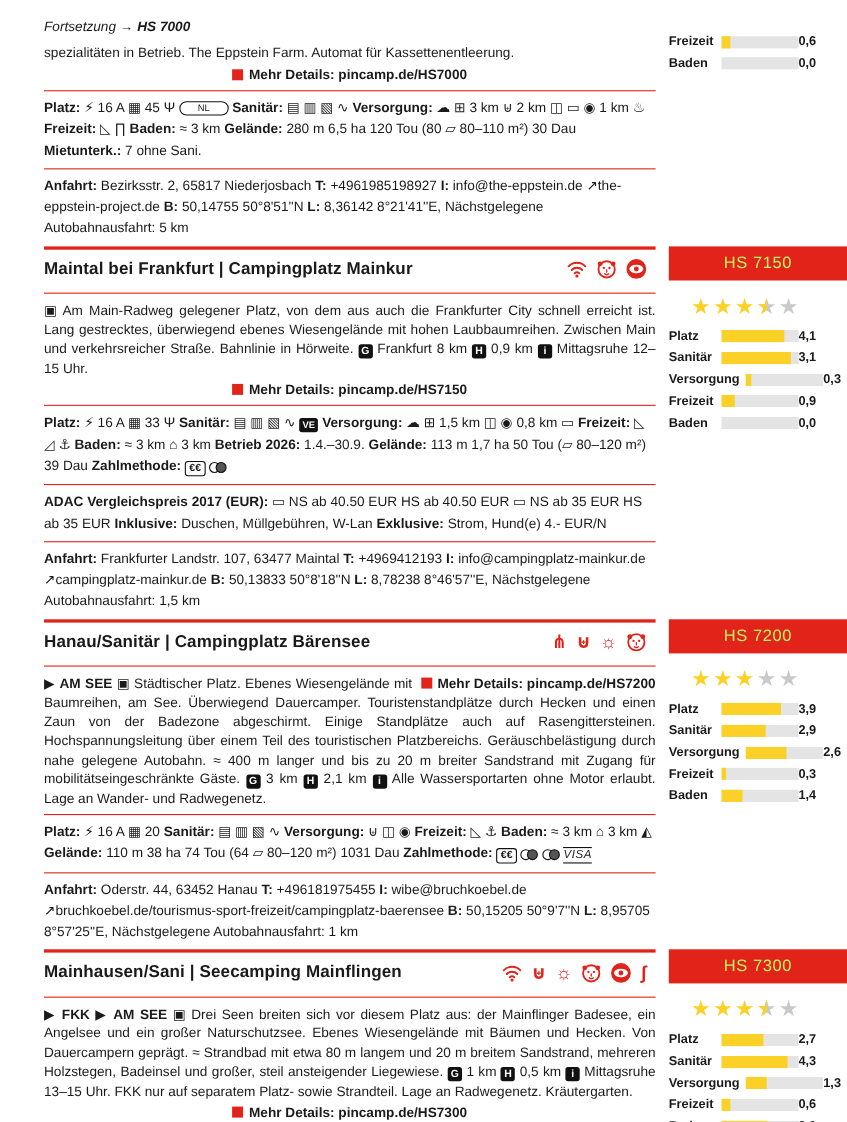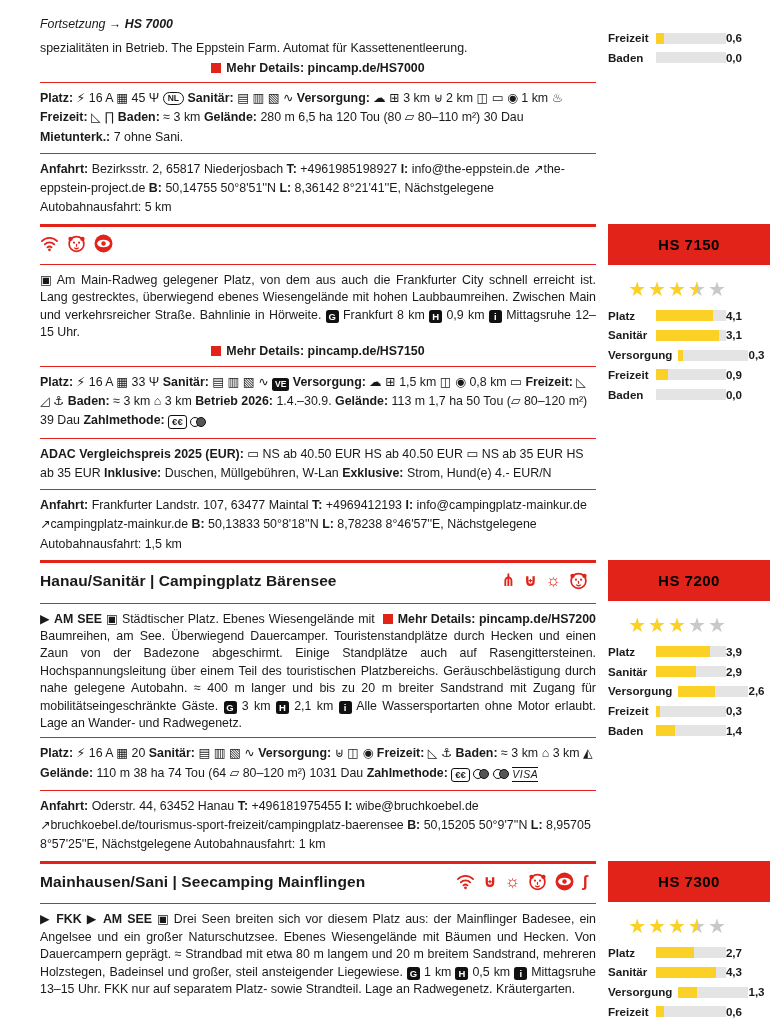--- a/index.html
+++ b/index.html
@@ -22,41 +22,41 @@
   .feat{margin:6px 0;line-height:1.55}
   .more{text-align:center;font-weight:700;margin:2px 0 5px}
   .more.fr{float:right;margin:0 0 0 8px}
   .redsq{display:inline-block;width:10px;height:10px;background:var(--red);margin-right:5px;vertical-align:-1px}
   .hband{border-top:3px solid var(--red);padding:7px 0 6px;display:flex;align-items:center;justify-content:space-between}
   .hband h2{font-size:15.5px;margin:0;font-weight:700;letter-spacing:.1px}
   .hicons{display:flex;gap:8px;align-items:center;margin-right:8px}
   .hicon{display:inline-flex;align-items:center}
   .hicon svg{width:19px;height:19px;display:block}
   .hg{color:var(--red);font-size:17px;font-weight:700;font-style:normal;line-height:1}
-  .badge{background:var(--red);color:#000000;font-weight:700;font-size:15px;height:41px;
+  .badge{background:var(--red);color:#bef264;font-weight:400;font-size:15px;height:31px;
          display:flex;align-items:center;justify-content:center;letter-spacing:.5px}
   .stars{display:flex;justify-content:center;gap:2px;margin:14px 0 9px;padding-right:24px}
   .star{position:relative;color:var(--staroff);font-size:20px;line-height:1}
   .star.full{color:var(--yellow)}
   .star .hf{position:absolute;left:0;top:0;width:52%;overflow:hidden;color:var(--yellow)}
   .rrow{display:flex;align-items:center;margin:3.5px 0;font-size:11.6px;font-weight:700}
   .rlabel{width:66px;text-align:left;margin-right:6px;white-space:nowrap}
   .rbar{width:70px;height:11px;background:var(--barbg);position:relative;flex:none}
   .rfill{position:absolute;left:0;top:0;bottom:0;background:var(--yellow)}
   .rval{flex:1;text-align:right;padding-right:28px}
   .mini{margin-top:14px}
   
   .ic{font-style:normal;white-space:nowrap}
   .ic-g{font-size:12.5px}
   .ic-sq{display:inline-block;min-width:13px;height:13px;background:#111;color:#fff;font-size:9.5px;
          font-weight:700;line-height:13px;text-align:center;border-radius:2.5px;vertical-align:-1px;padding:0 1px}
   .ic-box{display:inline-block;height:13px;background:#111;color:#fff;font-size:8.5px;font-weight:700;
           line-height:13px;text-align:left;border-radius:2.5px;vertical-align:-1px;padding:0 3px}
-  .ic-ov{display:inline-block;border:1.3px solid #111;border-radius:9px;padding:0 4px;font-size:8.5px;
-         font-weight:700;line-height:11px;vertical-align:1px}
+  .ic-ov{display:inline-block;border:1.3px solid #111;border-radius:9px;padding:0 16px;font-size:8.5px;
+         font-weight:400;line-height:11px;vertical-align:1px}
   .pay{display:inline-block;vertical-align:-1px}
   .pay-cash{border:1.2px solid #111;border-radius:3px;font-size:9.5px;font-weight:700;padding:0 3px;line-height:12px}
   .pay-mc .cc,.pay-maestro .cc{display:inline-block;width:10px;height:10px;border-radius:50%;border:1.2px solid #111;vertical-align:middle}
   .pay-mc .c2,.pay-maestro .c2{margin-left:-4px;background:#555}
   .pay-visa{font-style:italic;font-weight:400;font-size:10.5px;border-top:1.5px solid #111;border-bottom:1.5px solid #111;line-height:13px;letter-spacing:.5px}
   b{font-weight:700}
 </style>
 </head>
 <body>
 
@@ -91,20 +91,21 @@
             </span>
             <span class="rval">0,0</span>
           </div>
         </div>
     </aside>
   </section>
 
   <section class="grid">
     <div class="lcol">
       <div class="hband">
+        <h2>Maintal bei Frankfurt | Campingplatz Mainkur</h2>
         <span class="hicons">
             <span class="hicon">
               <svg viewBox="0 0 20 17">
                 <g fill="none" stroke="#e2231a" stroke-width="1.8" stroke-linecap="round">
                   <path d="M2 6 A 11 11 0 0 1 18 6"></path>
                   <path d="M5 9.5 A 7 7 0 0 1 15 9.5"></path>
                   <path d="M7.8 12.6 A 3.4 3.4 0 0 1 12.2 12.6"></path>
                 </g>
                 <circle cx="10" cy="15.2" r="1.5" fill="#e2231a"></circle>
               </svg>
@@ -127,21 +128,21 @@
               </svg>
             </span>
           </span>
       </div>
       <hr class="rule">
       <p class="body-text"><span class="ic ic-g">▣</span> <span>Am Main-Radweg gelegener Platz, von dem aus auch die Frankfurter City schnell erreicht ist. Lang gestrecktes, überwiegend ebenes Wiesengelände mit hohen Laubbaumreihen. Zwischen Main und verkehrsreicher Straße. Bahnlinie in Hörweite.</span> <span class="ic ic-sq">G</span> <span>Frankfurt 8 km</span> <span class="ic ic-sq">H</span> <span>0,9 km</span> <span class="ic ic-sq">i</span> <span>Mittagsruhe 12–15 Uhr.</span> </p>
       <p class="more"><span class="redsq"></span><span>Mehr Details: pincamp.de/HS7150</span></p>
       <hr class="rule">
       <p class="feat"><b>Platz:</b> <span class="ic ic-g">⚡</span> <span>16 A</span> <span class="ic ic-g">▦</span> <span>33</span> <span class="ic ic-g">Ψ</span> <b>Sanitär:</b> <span class="ic ic-g">▤</span> <span class="ic ic-g">▥</span> <span class="ic ic-g">▧</span> <span class="ic ic-g">∿</span> <span class="ic ic-box">VE</span> <b>Versorgung:</b> <span class="ic ic-g">☁</span> <span class="ic ic-g">⊞</span> <span>1,5 km</span> <span class="ic ic-g">◫</span> <span class="ic ic-g">◉</span> <span>0,8 km</span> <span class="ic ic-g">▭</span> <b>Freizeit:</b> <span class="ic ic-g">◺</span> <span class="ic ic-g">◿</span> <span class="ic ic-g">⚓</span> <b>Baden:</b> <span class="ic ic-g">≈</span> <span>3 km</span> <span class="ic ic-g">⌂</span> <span>3 km</span> <b>Betrieb 2026:</b> <span>1.4.–30.9.</span> <b>Gelände:</b> <span>113 m  1,7 ha  50 Tou  (▱ 80–120 m²)  39 Dau</span> <b>Zahlmethode:</b> <span class="ic pay pay-cash">€€</span> <span class="ic pay pay-mc"><i class="cc c1"></i><i class="cc c2"></i></span> </p>
       <hr class="rule">
-      <p class="feat"><b>ADAC Vergleichspreis 2025 (EUR):</b> <span class="ic ic-g">▭</span> <span>NS ab 40.50 EUR HS ab 40.50 EUR</span> <span class="ic ic-g">▭</span> <span>NS ab 35 EUR HS ab 35 EUR</span> <b>Inklusive:</b> <span>Duschen, Müllgebühren, W-Lan</span> <b>Exklusive:</b> <span>Strom, Hund(e) 4.- EUR/N</span> </p>
+      <p class="feat"><b>ADAC Vergleichspreis 2017 (EUR):</b> <span class="ic ic-g">▭</span> <span>NS ab 40.50 EUR HS ab 40.50 EUR</span> <span class="ic ic-g">▭</span> <span>NS ab 35 EUR HS ab 35 EUR</span> <b>Inklusive:</b> <span>Duschen, Müllgebühren, W-Lan</span> <b>Exklusive:</b> <span>Strom, Hund(e) 4.- EUR/N</span> </p>
       <hr class="rule">
       <p class="feat"><b>Anfahrt:</b> <span>Frankfurter Landstr. 107, 63477 Maintal</span> <b>T:</b> <span>+4969412193</span> <b>I:</b> <span>info@campingplatz-mainkur.de  ↗campingplatz-mainkur.de</span> <b>B:</b> <span>50,13833  50°8'18''N</span> <b>L:</b> <span>8,78238  8°46'57''E,  Nächstgelegene Autobahnausfahrt: 1,5 km</span> </p>
     </div>
     <aside class="rail">
       <div class="badge">HS 7150</div>
       <div class="stars">
           <span class="star full">★</span>
           <span class="star full">★</span>
           <span class="star full">★</span>
           <span class="star"><span class="hf">★</span>★</span>
@@ -307,20 +308,21 @@
                 <circle cx="9" cy="9" r="2.1" fill="#e2231a"></circle>
               </svg>
             </span>
             <span class="hicon">
               <b class="hg">ʃ</b>
             </span>
           </span>
       </div>
       <hr class="rule">
       <p class="body-text"><span class="ic ic-g">▶</span> <b>FKK</b> <span class="ic ic-g">▶</span> <b>AM SEE</b> <span class="ic ic-g">▣</span> <span>Drei Seen breiten sich vor diesem Platz aus: der Mainflinger Badesee, ein Angelsee und ein großer Naturschutzsee. Ebenes Wiesengelände mit Bäumen und Hecken. Von Dauercampern geprägt.</span> <span class="ic ic-g">≈</span> <span>Strandbad mit etwa 80 m langem und 20 m breitem Sandstrand, mehreren Holzstegen, Badeinsel und großer, steil ansteigender Liegewiese.</span> <span class="ic ic-sq">G</span> <span>1 km</span> <span class="ic ic-sq">H</span> <span>0,5 km</span> <span class="ic ic-sq">i</span> <span>Mittagsruhe 13–15 Uhr. FKK nur auf separatem Platz- sowie Strandteil. Lage an Radwegenetz. Kräutergarten.</span> </p>
+      <p class="more"><span class="redsq"></span><span>Mehr Details: pincamp.de/HS7300</span></p>
 
     </div>
     <aside class="rail">
       <div class="badge">HS 7300</div>
       <div class="stars">
           <span class="star full">★</span>
           <span class="star full">★</span>
           <span class="star full">★</span>
           <span class="star"><span class="hf">★</span>★</span>
           <span class="star">★</span>

